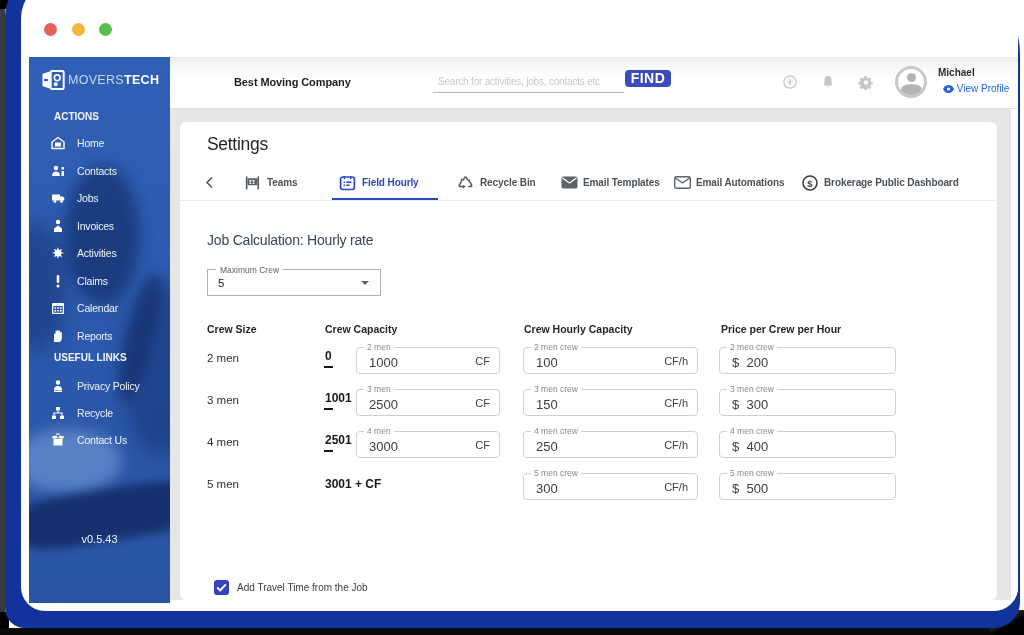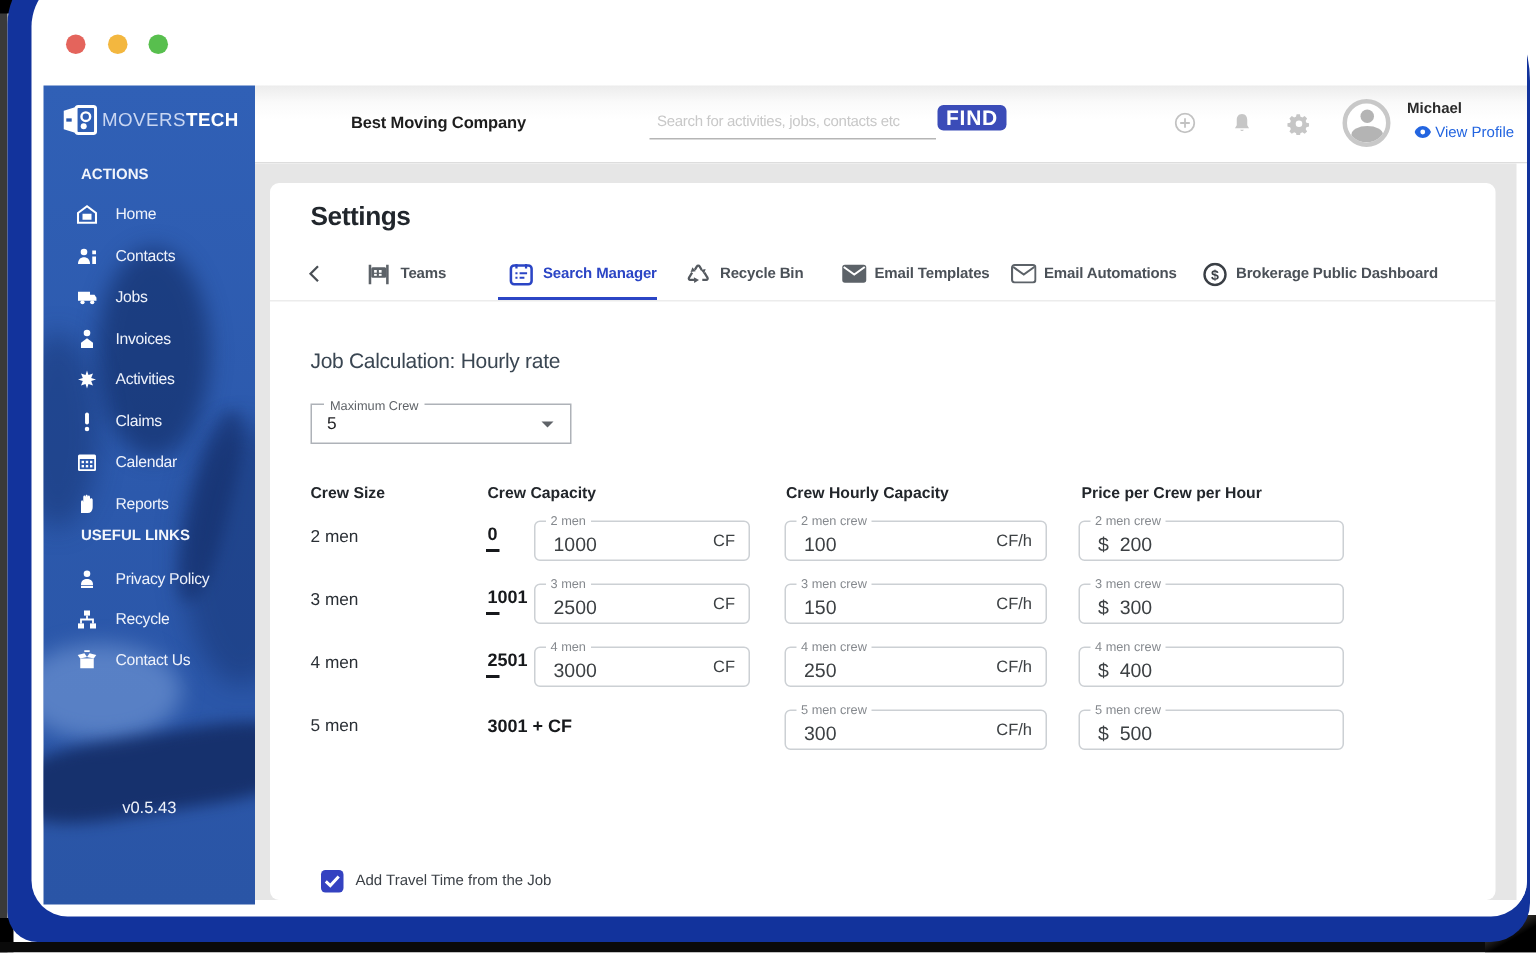--- a/index.html
+++ b/index.html
@@ -56,21 +56,21 @@
 #mich{left:768px;top:10px;font-size:10px;font-weight:bold;color:#2a2a2a}
 #vprof{left:773px;top:26px;font-size:10px;color:#2365e0;white-space:nowrap}
 
 
 #main{left:149px;top:127px;width:848px;height:494px;background:#fff}
 #maingray{left:0;top:0;width:841px;height:491px;background:#e6e6e6}
 
 #card{left:10px;top:13px;width:817px;height:478px;background:#fff;border-radius:6px}
 
 
-#settings{left:27px;top:12px;font-size:17.5px;letter-spacing:-0.3px;font-weight:bold;color:#21262c}
+#settings{left:27px;top:12px;font-size:17.5px;letter-spacing:-0.3px;font-weight:normal;color:#21262c}
 #tabs{left:0;top:50px;width:817px;height:22px}
 #tabline{left:0;top:78px;width:817px;height:1px;background:#ececec}
 #tabunder{left:152px;top:76px;width:106px;height:2px;background:#2b45c5}
 #jobcalc{left:27px;top:110px;font-size:14px;letter-spacing:-0.2px;color:#3a4652}
 
 #dd{left:27px;top:147px;width:174px;height:27px;border:1px solid #aeb2b8;border-radius:0}
 #dd .lab{position:absolute;left:8px;top:-5px;background:#fff;padding:0 4px;font-size:8.5px;color:#5f6368}
 #dd .val{position:absolute;left:10px;top:7px;font-size:11.5px;color:#202124}
 #dd .car{position:absolute;right:11px;top:11px;width:0;height:0;border-left:4.5px solid transparent;border-right:4.5px solid transparent;border-top:4.5px solid #5f6368}
 
@@ -299,21 +299,21 @@
             </svg>
           </span>
         <span class="tabitem" style="left:87px">Teams</span>
         <span class="tabico" style="left:159px">
             <svg width="17" height="16" viewBox="0 0 17 16">
               <rect x="1.6" y="2" width="13.8" height="12.5" rx="2.2" fill="none" stroke="#2b45c5" stroke-width="1.7"></rect>
               <path d="M5.3 1 V4 M11.7 1 V4" stroke="#2b45c5" stroke-width="1.5"></path>
               <path d="M4.6 7.2 H6 M7.4 7.2 H12.4 M4.6 10.2 H6 M7.4 10.2 H10.6" stroke="#2b45c5" stroke-width="1.4"></path>
             </svg>
           </span>
-        <span class="tabitem" style="left:182px;color:#2b45c5">Search Manager</span>
+        <span class="tabitem" style="left:182px;color:#2b45c5">Field Hourly</span>
         <span class="tabico" style="left:277px">
             <svg width="17" height="16" viewBox="0 0 17 16">
               <g fill="none" stroke="#54595f" stroke-width="1.5">
                 <path d="M6.2 4.9 L7.6 2.6 a1 1 0 0 1 1.8 0 L10.8 5"></path>
                 <path d="M12.6 6.7 L14.6 10 a1 1 0 0 1-.9 1.6 L11.2 11.6"></path>
                 <path d="M4.4 6.7 L2.4 10 a1 1 0 0 0 .9 1.6 L6 11.6"></path>
               </g>
               <path d="M4.6 3.2 L6.8 5.9 L3.4 6.3 Z" fill="#54595f"></path>
               <path d="M13.4 4.3 L12.4 7.6 L10.2 5 Z" fill="#54595f"></path>
               <path d="M5.6 9.9 L9 11.6 L5.8 13.6 Z" fill="#54595f"></path>

